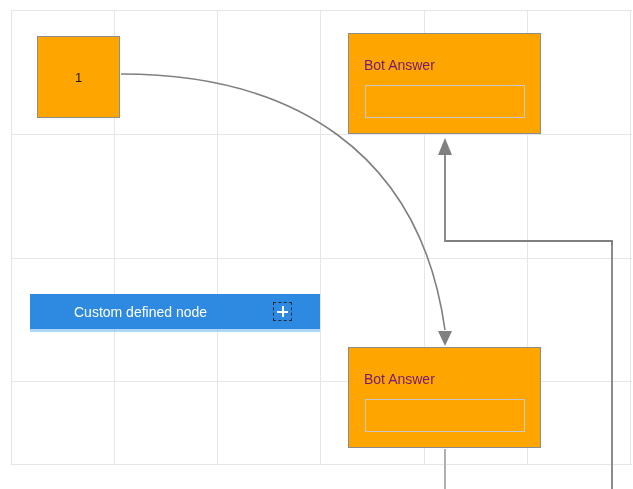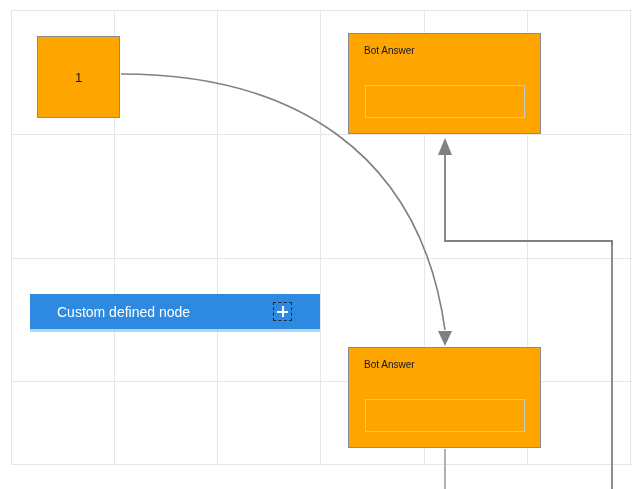--- a/index.html
+++ b/index.html
@@ -46,23 +46,23 @@
     justify-content: center;
   }
   .node-simple-label {
     font-size: 13px;
     color: #1a1a1a;
     line-height: 1;
   }
   .node-title {
     position: absolute;
     left: 15px;
-    top: 12px;
-    font-size: 10px;
-    color: #0f172a;
+    top: 24px;
+    font-size: 14px;
+    color: #701a75;
     line-height: 1;
     white-space: nowrap;
   }
   .node-slot {
     position: absolute;
     left: 16px;
     top: 51px;
     width: 160px;
     height: 33px;
     box-sizing: border-box;
@@ -76,21 +76,21 @@
     top: 294px;
     width: 290px;
     height: 35px;
     background: #2e8ae0;
     box-shadow: 0 3px 0 0 rgba(110, 180, 240, 0.55);
     display: flex;
     align-items: center;
   }
   #palette-label {
     flex: 1 1 auto;
-    padding-left: 27px;
+    padding-left: 44px;
     font-size: 14px;
     color: #ffffff;
     line-height: 1;
     white-space: nowrap;
   }
   #palette-add {
     flex: 0 0 auto;
     width: 19px;
     height: 19px;
     margin-right: 28px;

